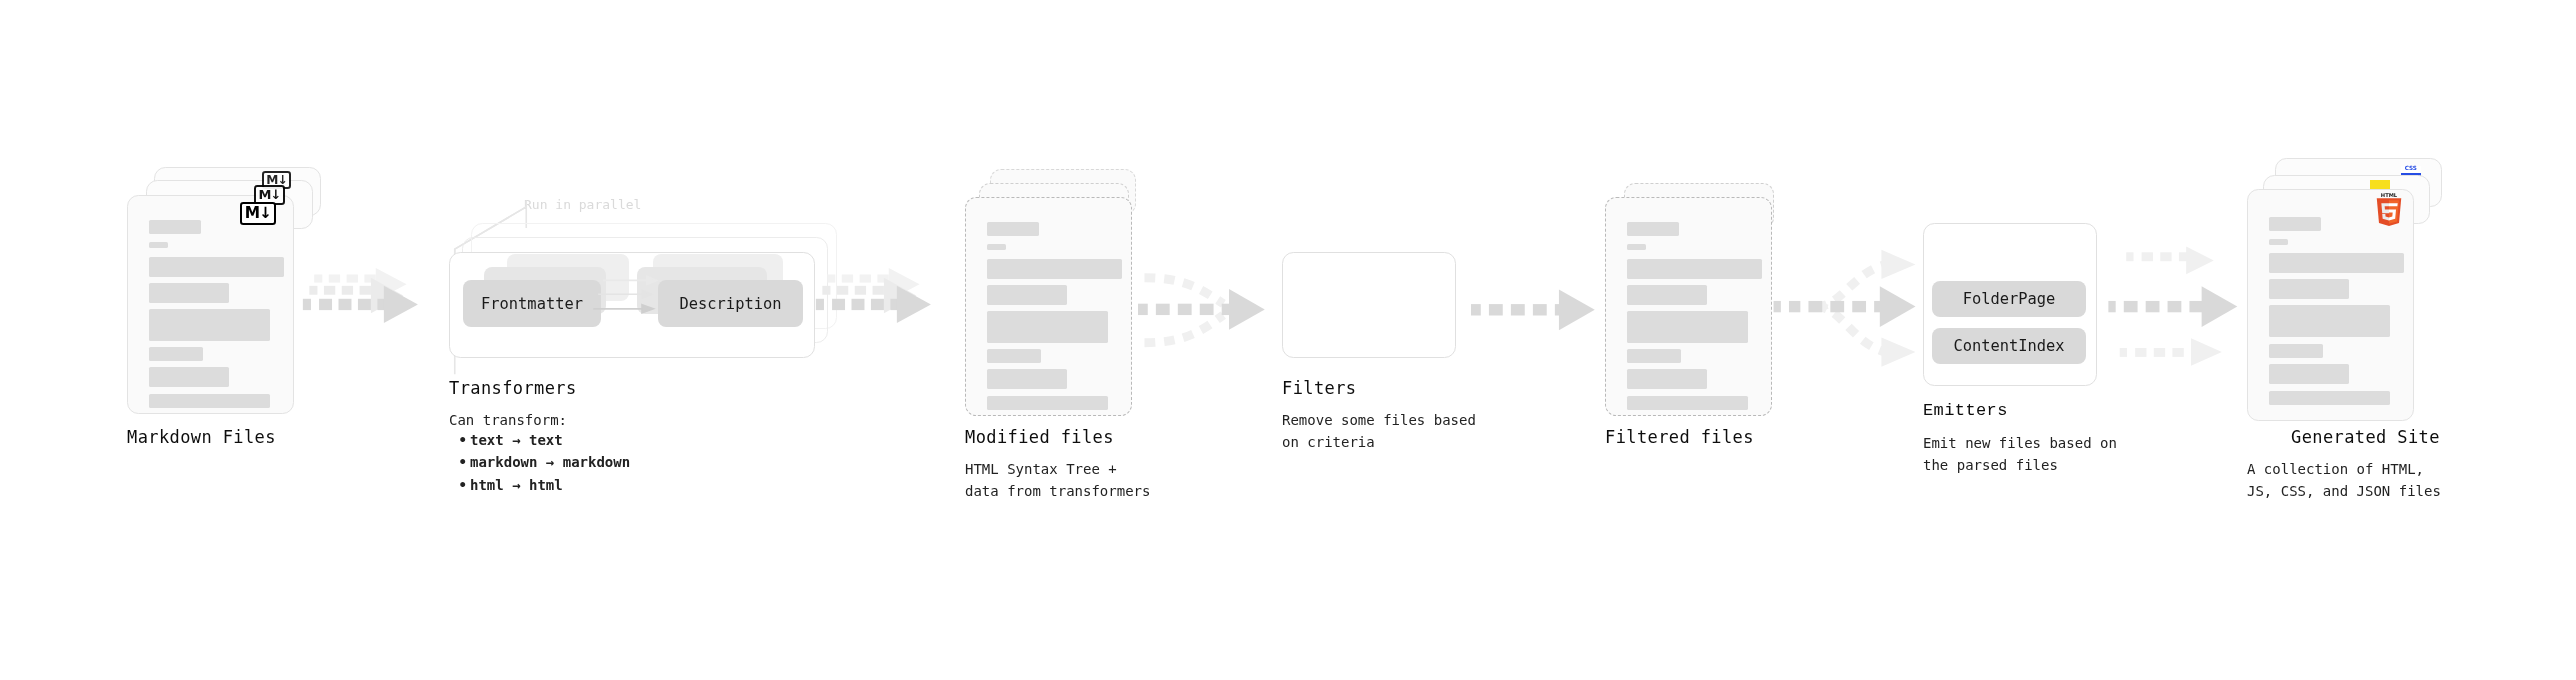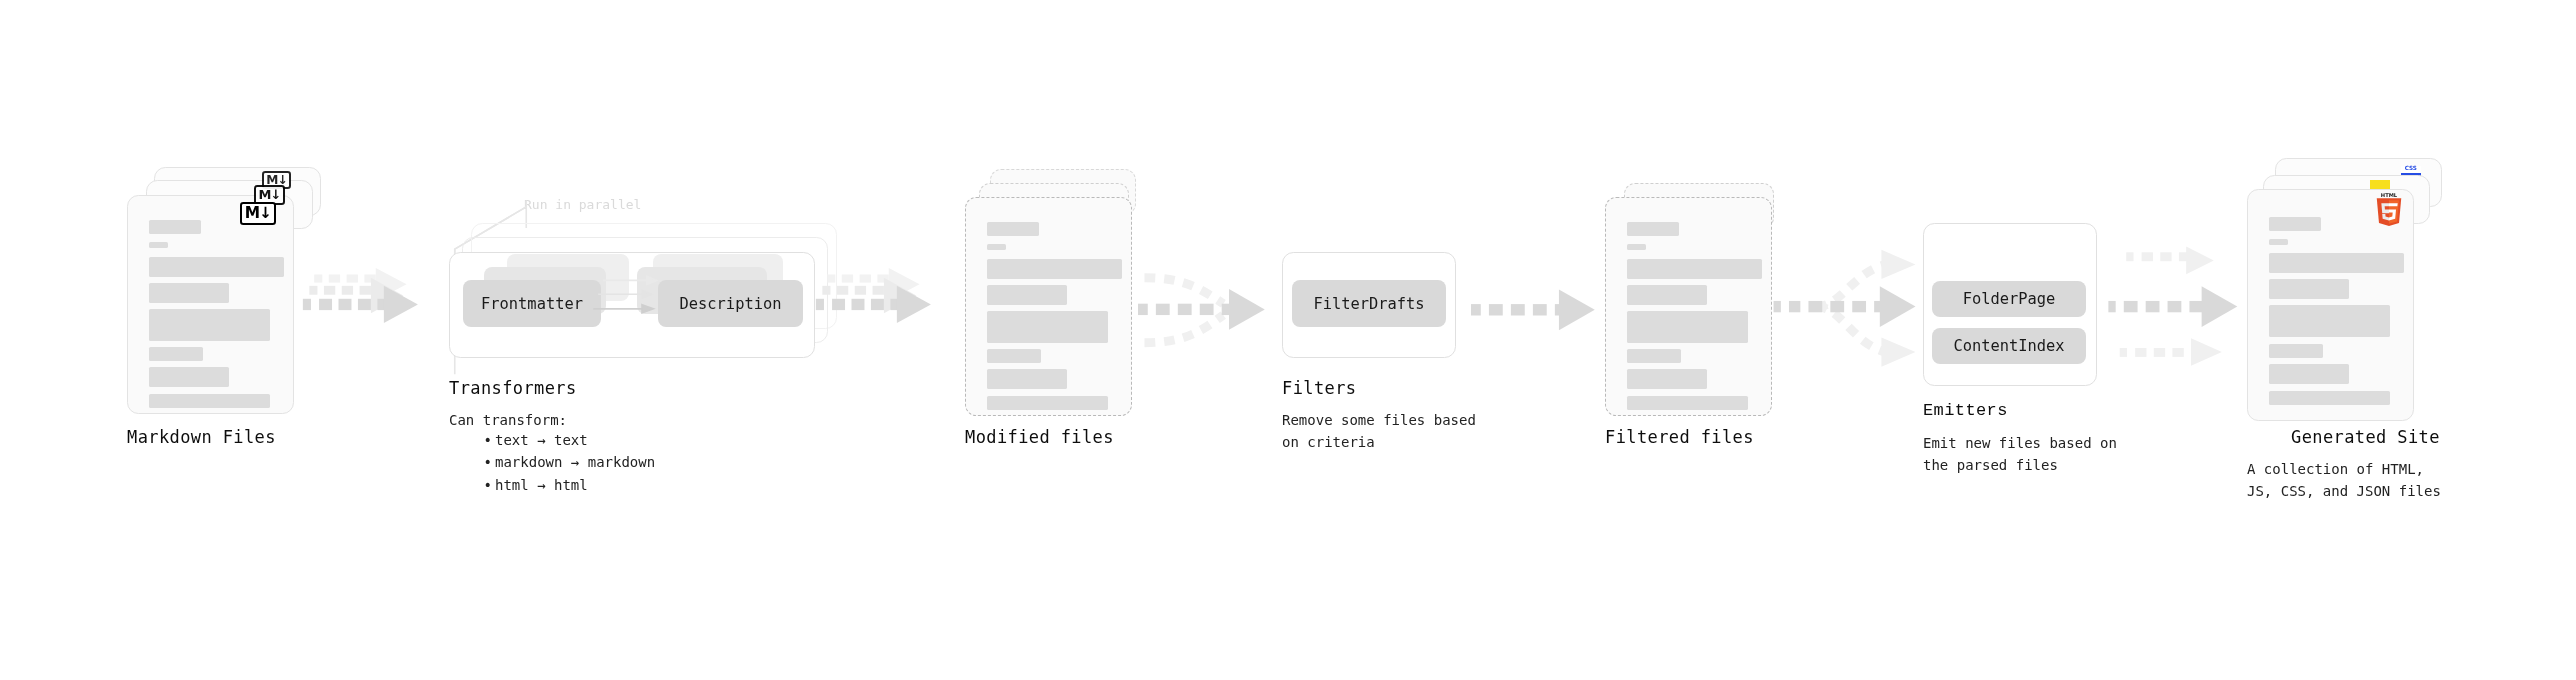--- a/index.html
+++ b/index.html
@@ -203,21 +203,21 @@
         <polygon points="48,21 60,26 48,31"></polygon>
     </g>
     <g stroke="#cfcfcf" stroke-width="2" fill="#cfcfcf">
       <line x1="-12" y1="44" x2="48" y2="44"></line>
         <polygon points="48,39 62,44 48,49"></polygon>
     </g>
   </svg>
 
   <div class="title" style="left:449px;top:378px;">Transformers</div>
   <div class="desc" style="left:449px;top:410px;">Can transform:</div>
-  <div class="desc-list" style="left:482px;top:429px;">
+  <div class="desc-list" style="left:457px;top:429px;font-weight:bold;">
     <div class="li">text → text</div>
     <div class="li">markdown → markdown</div>
     <div class="li">html → html</div>
   </div>
 
   <svg style="left:822px;top:268px;" width="106" height="81" viewBox="0 0 130 100">
     <g fill="#f2f2f2">
       <rect x="6" y="8" width="10" height="10"></rect>
         <rect x="24" y="8" width="14" height="10"></rect>
       <rect x="46" y="8" width="14" height="10"></rect>
@@ -249,38 +249,39 @@
       <div class="bar" style="left:21px;top:46px;width:18.7px;height:5.7px;"></div>
       <div class="bar" style="left:21px;top:61px;width:135px;height:19.5px;"></div>
       <div class="bar" style="left:21px;top:87px;width:80px;height:19.5px;"></div>
       <div class="bar" style="left:21px;top:113px;width:121px;height:32px;"></div>
       <div class="bar" style="left:21px;top:151px;width:54px;height:14px;"></div>
       <div class="bar" style="left:21px;top:171px;width:80px;height:20.3px;"></div>
       <div class="bar" style="left:21px;top:198px;width:121px;height:14px;"></div>
     </div>
   </div>
   <div class="title" style="left:965px;top:427px;">Modified files</div>
+  <div class="desc" style="left:965px;top:459px;">HTML Syntax Tree +
+data from transformers</div>
 
   <svg style="left:1138px;top:258px;" width="130" height="106" viewBox="0 0 160 130">
     <g stroke="#f0f0f0" stroke-width="11" fill="none" stroke-dasharray="13 11" stroke-linecap="butt">
       <path d="M8,24 C60,24 80,40 105,56"></path>
       <path d="M8,104 C60,104 80,88 105,70"></path>
     </g>
     <g fill="#d9d9d9">
       <rect x="0" y="56" width="12" height="14"></rect>
         <rect x="22" y="56" width="17" height="14"></rect>
       <rect x="49" y="56" width="17" height="14"></rect>
         <rect x="76" y="56" width="17" height="14"></rect>
       <rect x="103" y="56" width="17" height="14"></rect>
       <polygon points="112,38 156,63 112,88"></polygon>
     </g>
   </svg>
 
   <div class="group-box" style="left:1282px;top:252px;width:174px;height:106px;"></div>
-  <div class="chip" style="left:1292px;top:280px;width:154px;height:47px;font-size:15.4px;">FilterDrafts</div>
   <div class="title" style="left:1282px;top:378px;">Filters</div>
   <div class="desc" style="left:1282px;top:410px;">Remove some files based
 on criteria</div>
 
   <svg style="left:1471px;top:291px;" width="114" height="49" viewBox="0 0 140 60">
     <g fill="#d9d9d9">
       <rect x="0" y="16" width="12" height="14"></rect>
         <rect x="22" y="16" width="17" height="14"></rect>
       <rect x="49" y="16" width="17" height="14"></rect>
         <rect x="76" y="16" width="17" height="14"></rect>

